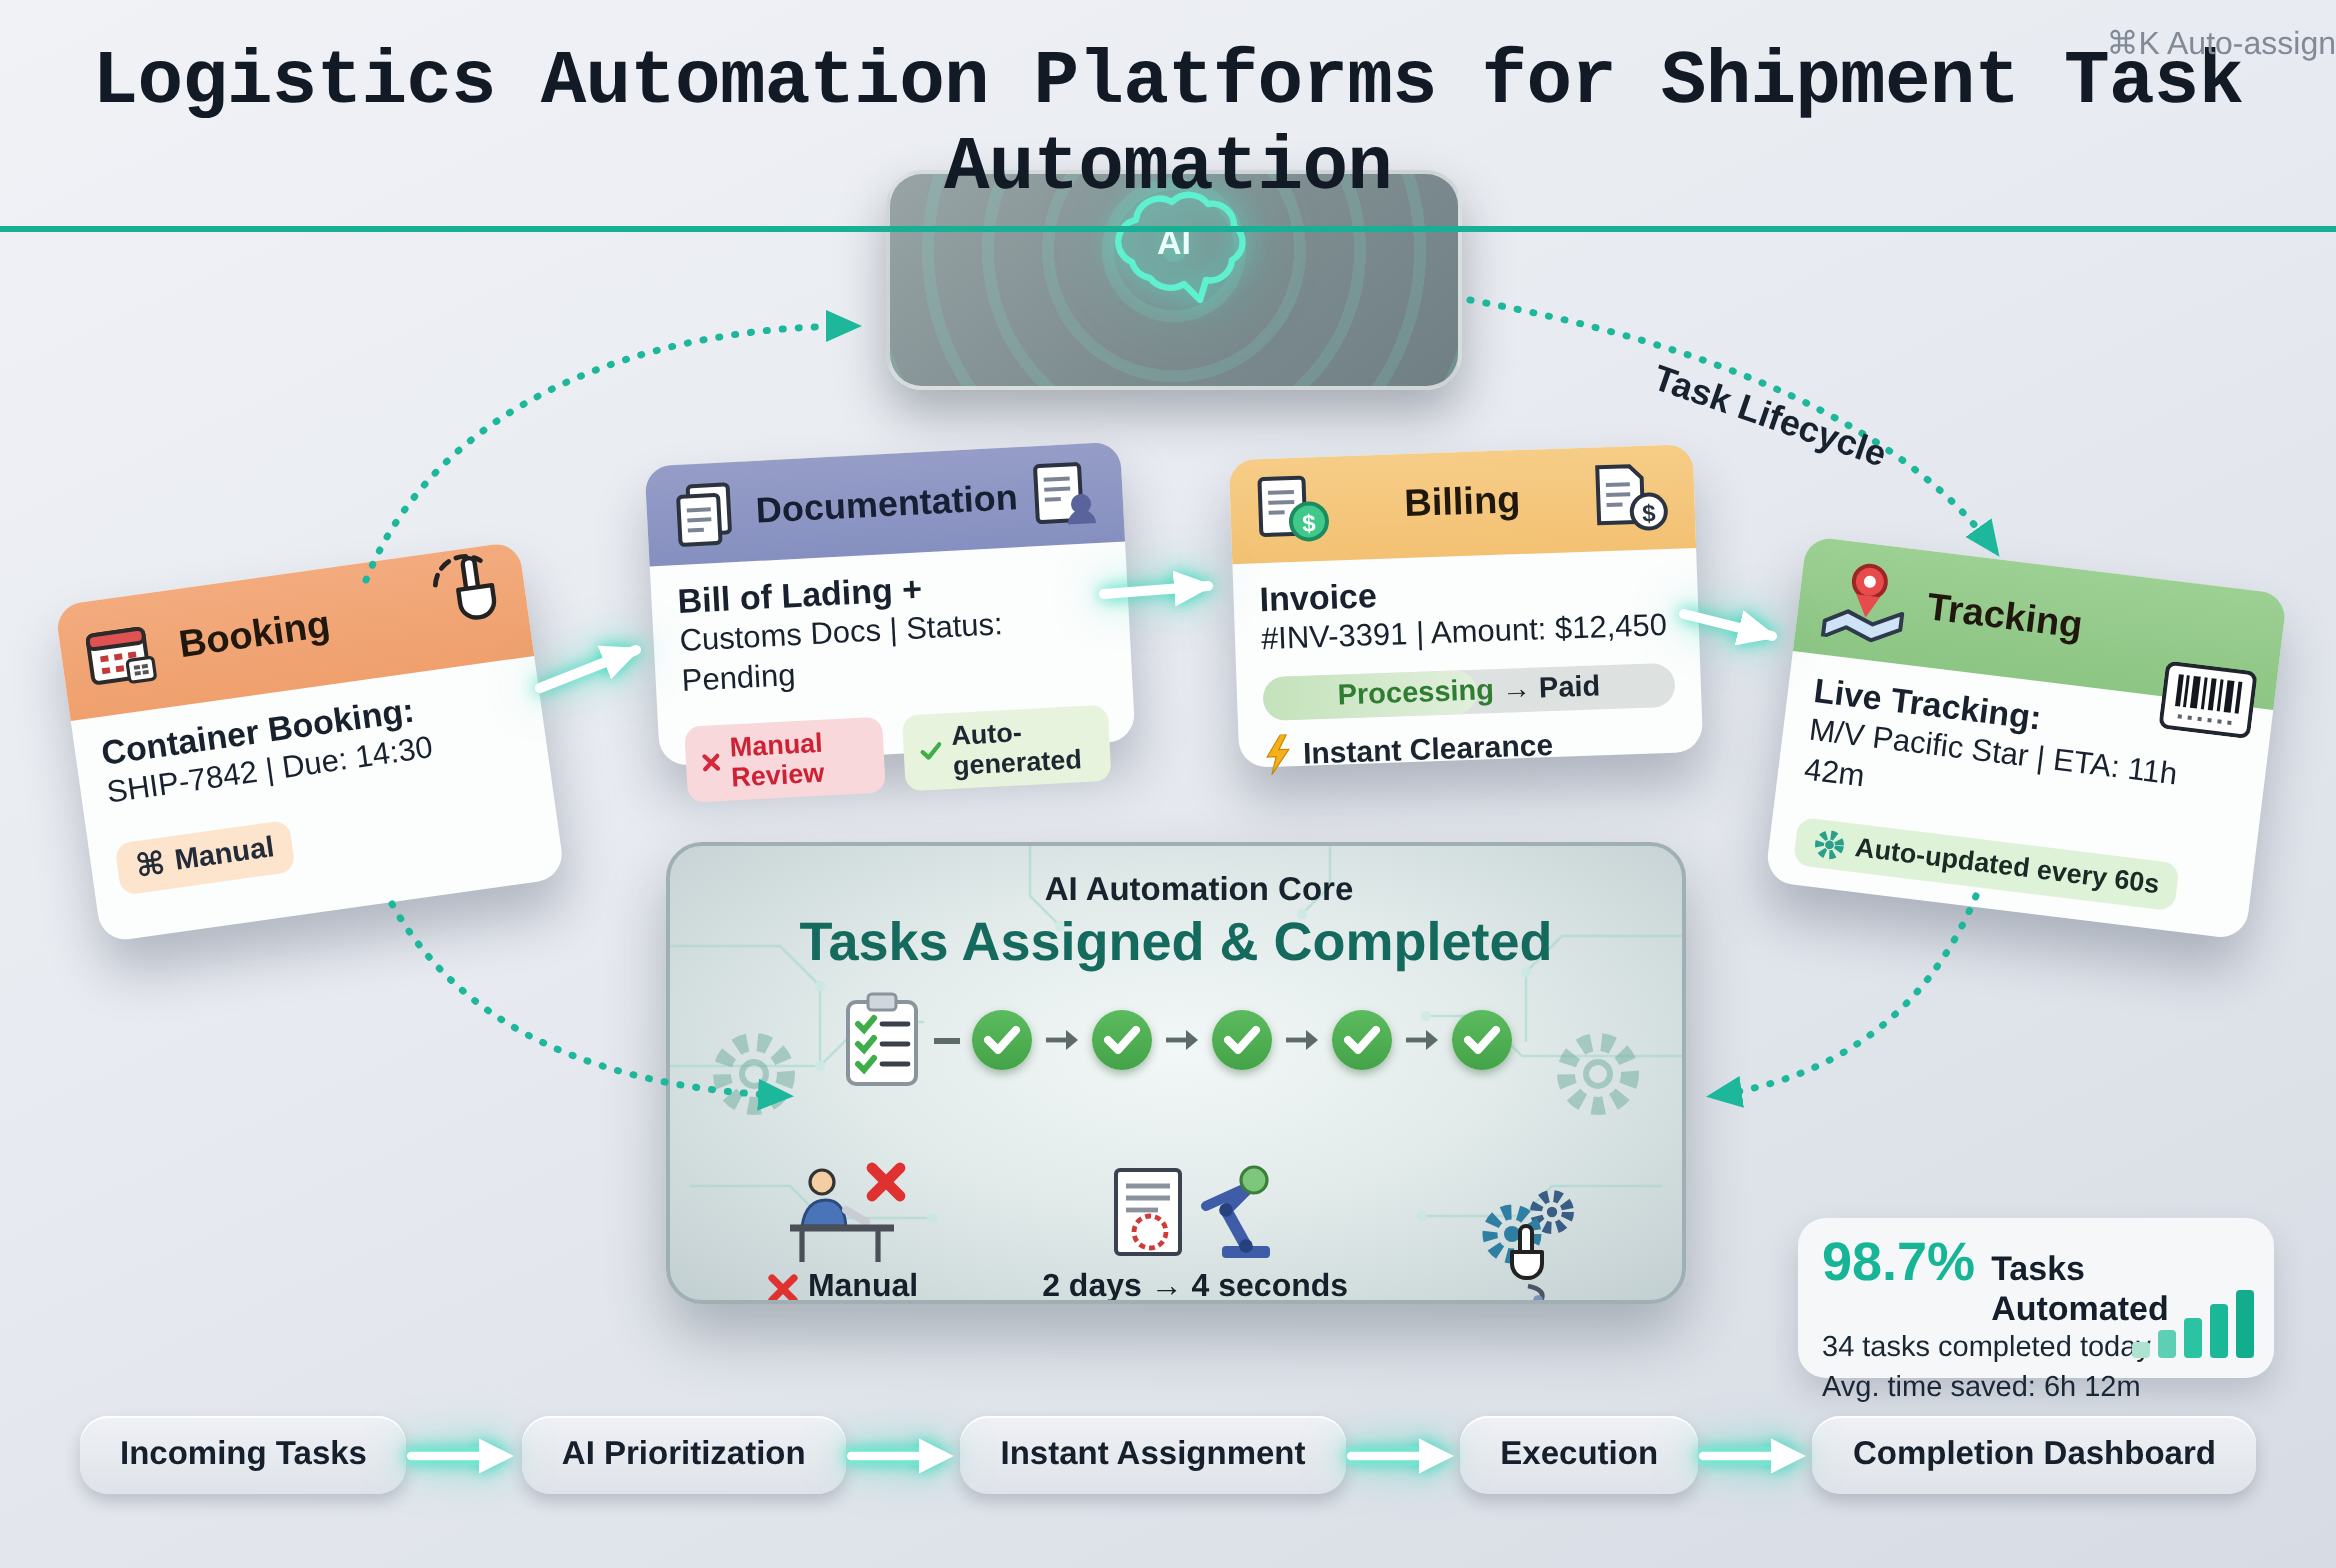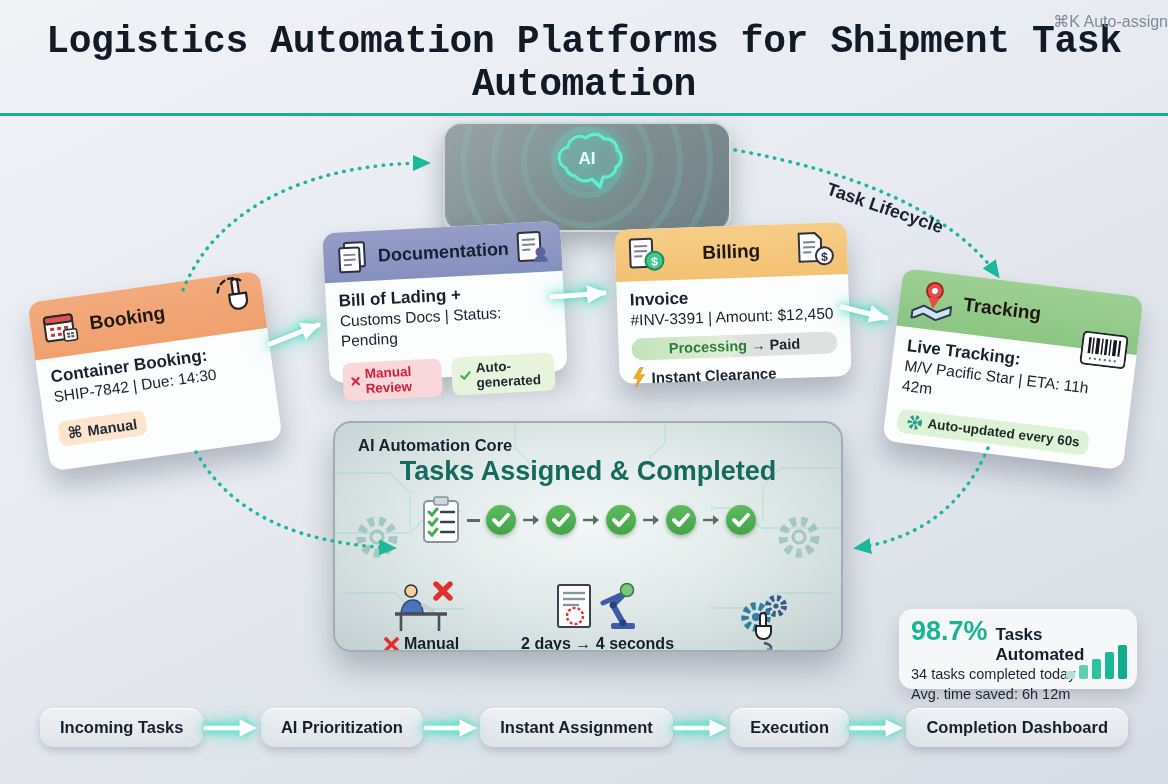--- a/index.html
+++ b/index.html
@@ -7,21 +7,21 @@
   #stage{position:relative;width:1168px;height:784px;overflow:hidden;
          background:linear-gradient(155deg,#f0f2f6 0%,#e7eaf0 45%,#d7dce4 100%);}
   
   .title-wrap{position:absolute;top:20px;left:0;width:100%;text-align:center;z-index:5;}
   .title{display:inline-block;font-size:38px;font-weight:bold;color:#121a26;letter-spacing:-.4px;
          padding:0 6px 7px 6px;border-bottom:3px solid #17b095;font-family:Liberation Mono, monospace;}
   .kbd-hint{position:absolute;top:12px;right:0;font-size:16px;color:#818a96;z-index:5;}
   
   .hub{position:absolute;left:443px;top:85px;width:284px;height:106px;border-radius:18px;z-index:3;
        background:linear-gradient(140deg,#98a4a6 0%,#7e8d90 55%,#6f7f84 100%);
-       border:2px solid rgba(255,255,255,.65);box-shadow:0 12px 24px rgba(45,58,70,.35);overflow:hidden;margin-top:37px;}
+       border:2px solid rgba(255,255,255,.65);box-shadow:0 12px 24px rgba(45,58,70,.35);overflow:hidden;}
   .hub .ripples{position:absolute;inset:-40px;
        background:repeating-radial-gradient(circle at 50% 42%,rgba(120,240,210,.14) 0 6px,rgba(120,240,210,0) 6px 30px);}
   .hub .brain{position:absolute;left:50%;top:6px;transform:translateX(-50%);
        filter:drop-shadow(0 0 7px rgba(70,240,205,.9)) drop-shadow(0 0 16px rgba(70,240,205,.5));}
   .hub-label{position:absolute;bottom:9px;width:100%;text-align:center;color:#ffffff;font-size:17px;
        font-weight:bold;text-shadow:0 1px 3px rgba(0,0,0,.45);}
   
   #connectors{position:absolute;inset:0;z-index:4;pointer-events:none;}
   .glow-arrow{filter:drop-shadow(0 0 4px rgba(35,215,180,.95)) drop-shadow(0 0 10px rgba(35,215,180,.5));}
   .lifecycle-label{position:absolute;left:824px;top:198px;transform:rotate(19deg);font-size:18px;
@@ -65,21 +65,21 @@
   #card-tracking .thead{height:58px;background:linear-gradient(#9dd093,#8cc584);justify-content:flex-start;gap:10px;}
   #card-tracking .ttitle{font-size:19px;}
   #card-tracking .barcode{position:absolute;right:10px;top:40px;}
   .badge-track{background:#def2d7;color:#1b2a25;font-size:13.5px;padding:4px 9px;margin-top:12px;}
   
   #core{position:absolute;left:333px;top:421px;width:506px;height:227px;border-radius:18px;z-index:3;
         border:2px solid #9fb0b4;box-shadow:0 16px 30px rgba(40,55,65,.3);overflow:hidden;
         background:radial-gradient(ellipse at 50% 45%,#f2f7f7 0%,#e2ebea 45%,#c2cfd1 100%);}
   #core .circuit{position:absolute;inset:0;opacity:.55;}
   #core .content{position:relative;z-index:1;height:100%;}
-  .core-sub{margin-top:13px;font-size:16.5px;font-weight:bold;color:#17242e;margin-left:23px;}
+  .core-sub{margin-top:13px;text-align:center;font-size:16.5px;font-weight:bold;color:#17242e;margin-left:23px;}
   .core-title{text-align:center;font-size:27px;font-weight:bold;color:#156a5e;margin-top:1px;}
   .check-row{display:flex;align-items:center;justify-content:center;margin-top:9px;gap:6px;}
   .check-circle{width:30px;height:30px;border-radius:50%;display:flex;align-items:center;justify-content:center;
        background:linear-gradient(#5bbb5e,#44a348);box-shadow:0 2px 4px rgba(30,80,35,.35);}
   .conn-line{width:13px;height:3px;background:#5c6b68;}
   .icon-row{position:absolute;left:0;bottom:10px;width:100%;display:flex;justify-content:center;
        align-items:flex-end;gap:62px;}
   .icon-group{display:flex;flex-direction:column;align-items:center;gap:2px;}
   .icon-caption{display:flex;align-items:center;gap:5px;font-size:16px;font-weight:bold;color:#15202b;}
   .gear-mark{position:absolute;top:88px;z-index:0;opacity:.5;}

